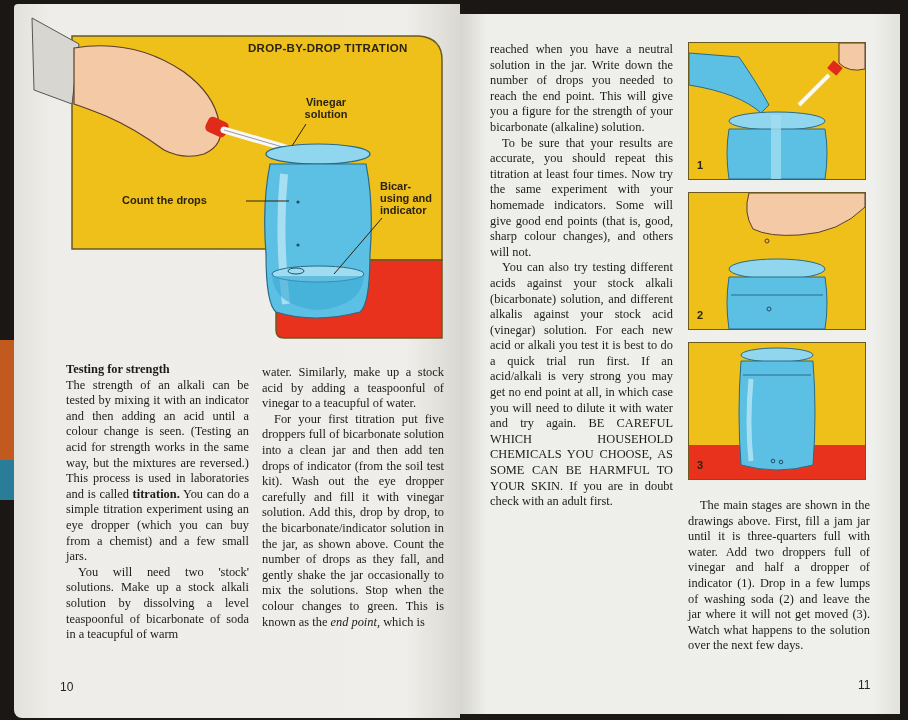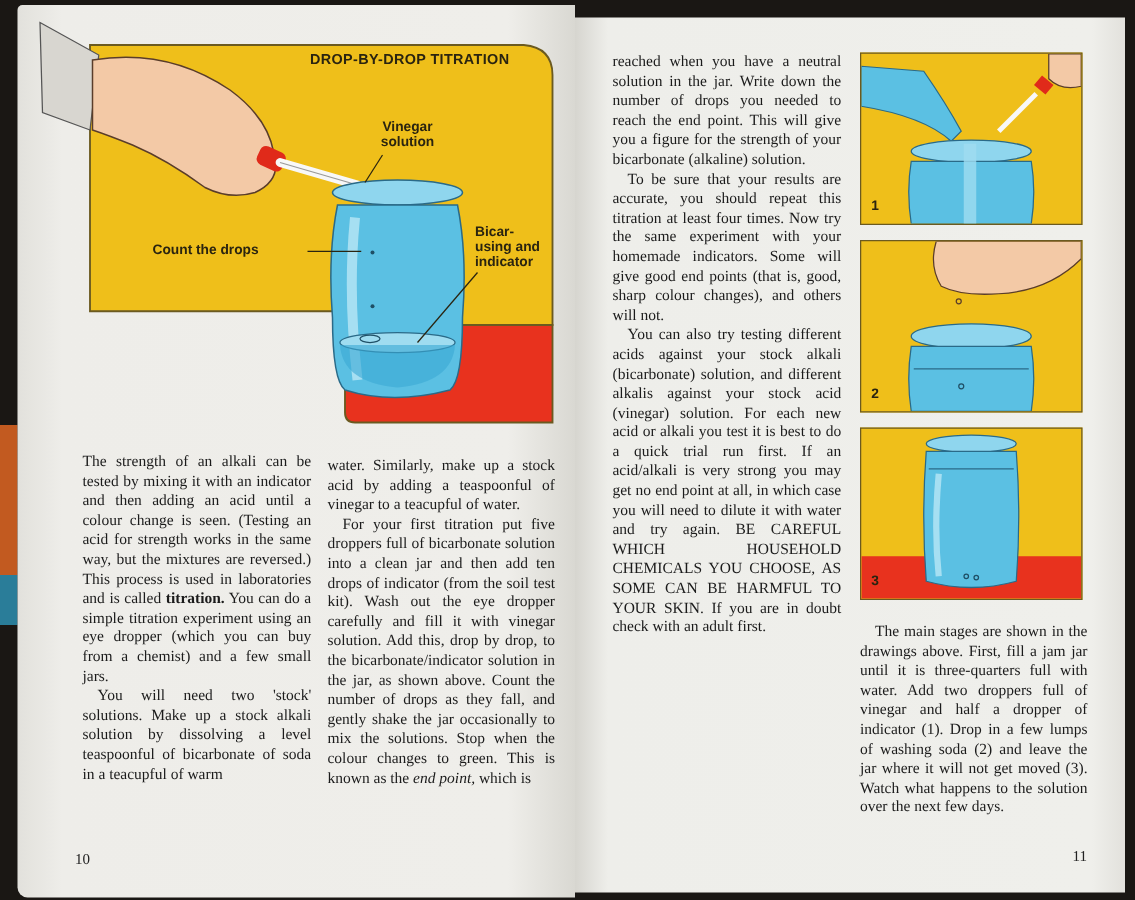--- a/index.html
+++ b/index.html
@@ -5,21 +5,21 @@
   html,body{margin:0;padding:0;}
   body{width:908px;height:720px;overflow:hidden;background:#1a1714;position:relative;font-family:"Liberation Serif","DejaVu Serif",serif;}
   .page{position:absolute;background:#ecebe7;}
   #left{left:14px;top:4px;width:446px;height:714px;border-radius:4px 0 0 8px;background:linear-gradient(90deg,#e2e1dc 0%,#eeede9 8%,#efeeea 88%,#d9d8d2 100%);}
   #right{left:460px;top:14px;width:440px;height:700px;background:linear-gradient(90deg,#d6d5cf 0%,#eeeeea 6%,#efefeb 94%,#e2e1dc 100%);}
   .edge-left{position:absolute;left:0;top:340px;width:14px;height:160px;background:linear-gradient(#c25a20 0 75%,#2a7d99 75% 100%);}
   .txt{position:absolute;font-size:12.4px;line-height:15.6px;color:#1b1b1b;text-align:justify;}
   .txt p{margin:0;text-indent:12px;}
   .txt p.ni{text-indent:0;}
   .txt h3{margin:0;font-size:12.4px;font-weight:bold;}
-  .pageno{position:absolute;font-family:Liberation Serif, serif;font-size:12px;color:#222;}
+  .pageno{position:absolute;font-family:Liberation Sans, sans-serif;font-size:12px;color:#222;}
   .panel{position:absolute;border:1.5px solid #6b5a20;background:#efbf1a;overflow:hidden;}
   .lbl{position:absolute;font-family:"Liberation Sans","DejaVu Sans",sans-serif;font-weight:bold;font-size:11px;line-height:12px;color:#2a2410;}
   .num{position:absolute;font-family:"Liberation Sans","DejaVu Sans",sans-serif;font-weight:bold;font-size:11px;color:#2a2410;}
 </style>
 </head>
 <body>
 
 <div class="edge-left"></div>
 
 <div class="page" id="left">
@@ -54,20 +54,21 @@
       <line x1="368" y1="214" x2="320" y2="270" stroke="#2a2410" stroke-width="1"></line>
     </svg>
     <div class="lbl" style="left:218px;top:38px;font-size:11.5px;letter-spacing:0.3px;padding-left:16px;">DROP-BY-DROP TITRATION</div>
     <div class="lbl" style="left:281px;top:92px;width:62px;text-align:center;">Vinegar solution</div>
     <div class="lbl" style="left:108px;top:190px;">Count the drops</div>
     <div class="lbl" style="left:366px;top:176px;width:58px;">Bicar- using and indicator</div>
   </div>
 
 
   <div class="txt" style="left:52px;top:358px;width:183px;">
+    <h3>Testing for strength</h3>
     <p class="ni"><span>The strength of an alkali can be tested by mixing it with an indicator and then adding an acid until a colour change is seen. (Testing an acid for strength works in the same way, but the mixtures are reversed.) This process is used in laboratories and is called </span><b>titration.</b><span> You can do a simple titration experiment using an eye dropper (which you can buy from a chemist) and a few small jars.</span></p>
     <p>You will need two 'stock' solutions. Make up a stock alkali solution by dissolving a level teaspoonful of bicarbonate of soda in a teacupful of warm</p>
   </div>
 
   <div class="txt" style="left:248px;top:361px;width:182px;">
     <p class="ni">water. Similarly, make up a stock acid by adding a teaspoonful of vinegar to a teacupful of water.</p>
     <p><span>For your first titration put five droppers full of bicarbonate solution into a clean jar and then add ten drops of indicator (from the soil test kit). Wash out the eye dropper carefully and fill it with vinegar solution. Add this, drop by drop, to the bicarbonate/indicator solution in the jar, as shown above. Count the number of drops as they fall, and gently shake the jar occasionally to mix the solutions. Stop when the colour changes to green. This is known as the </span><i>end point,</i><span> which is</span></p>
   </div>
 
   <div class="pageno" style="left:46px;top:676px;">10</div>

